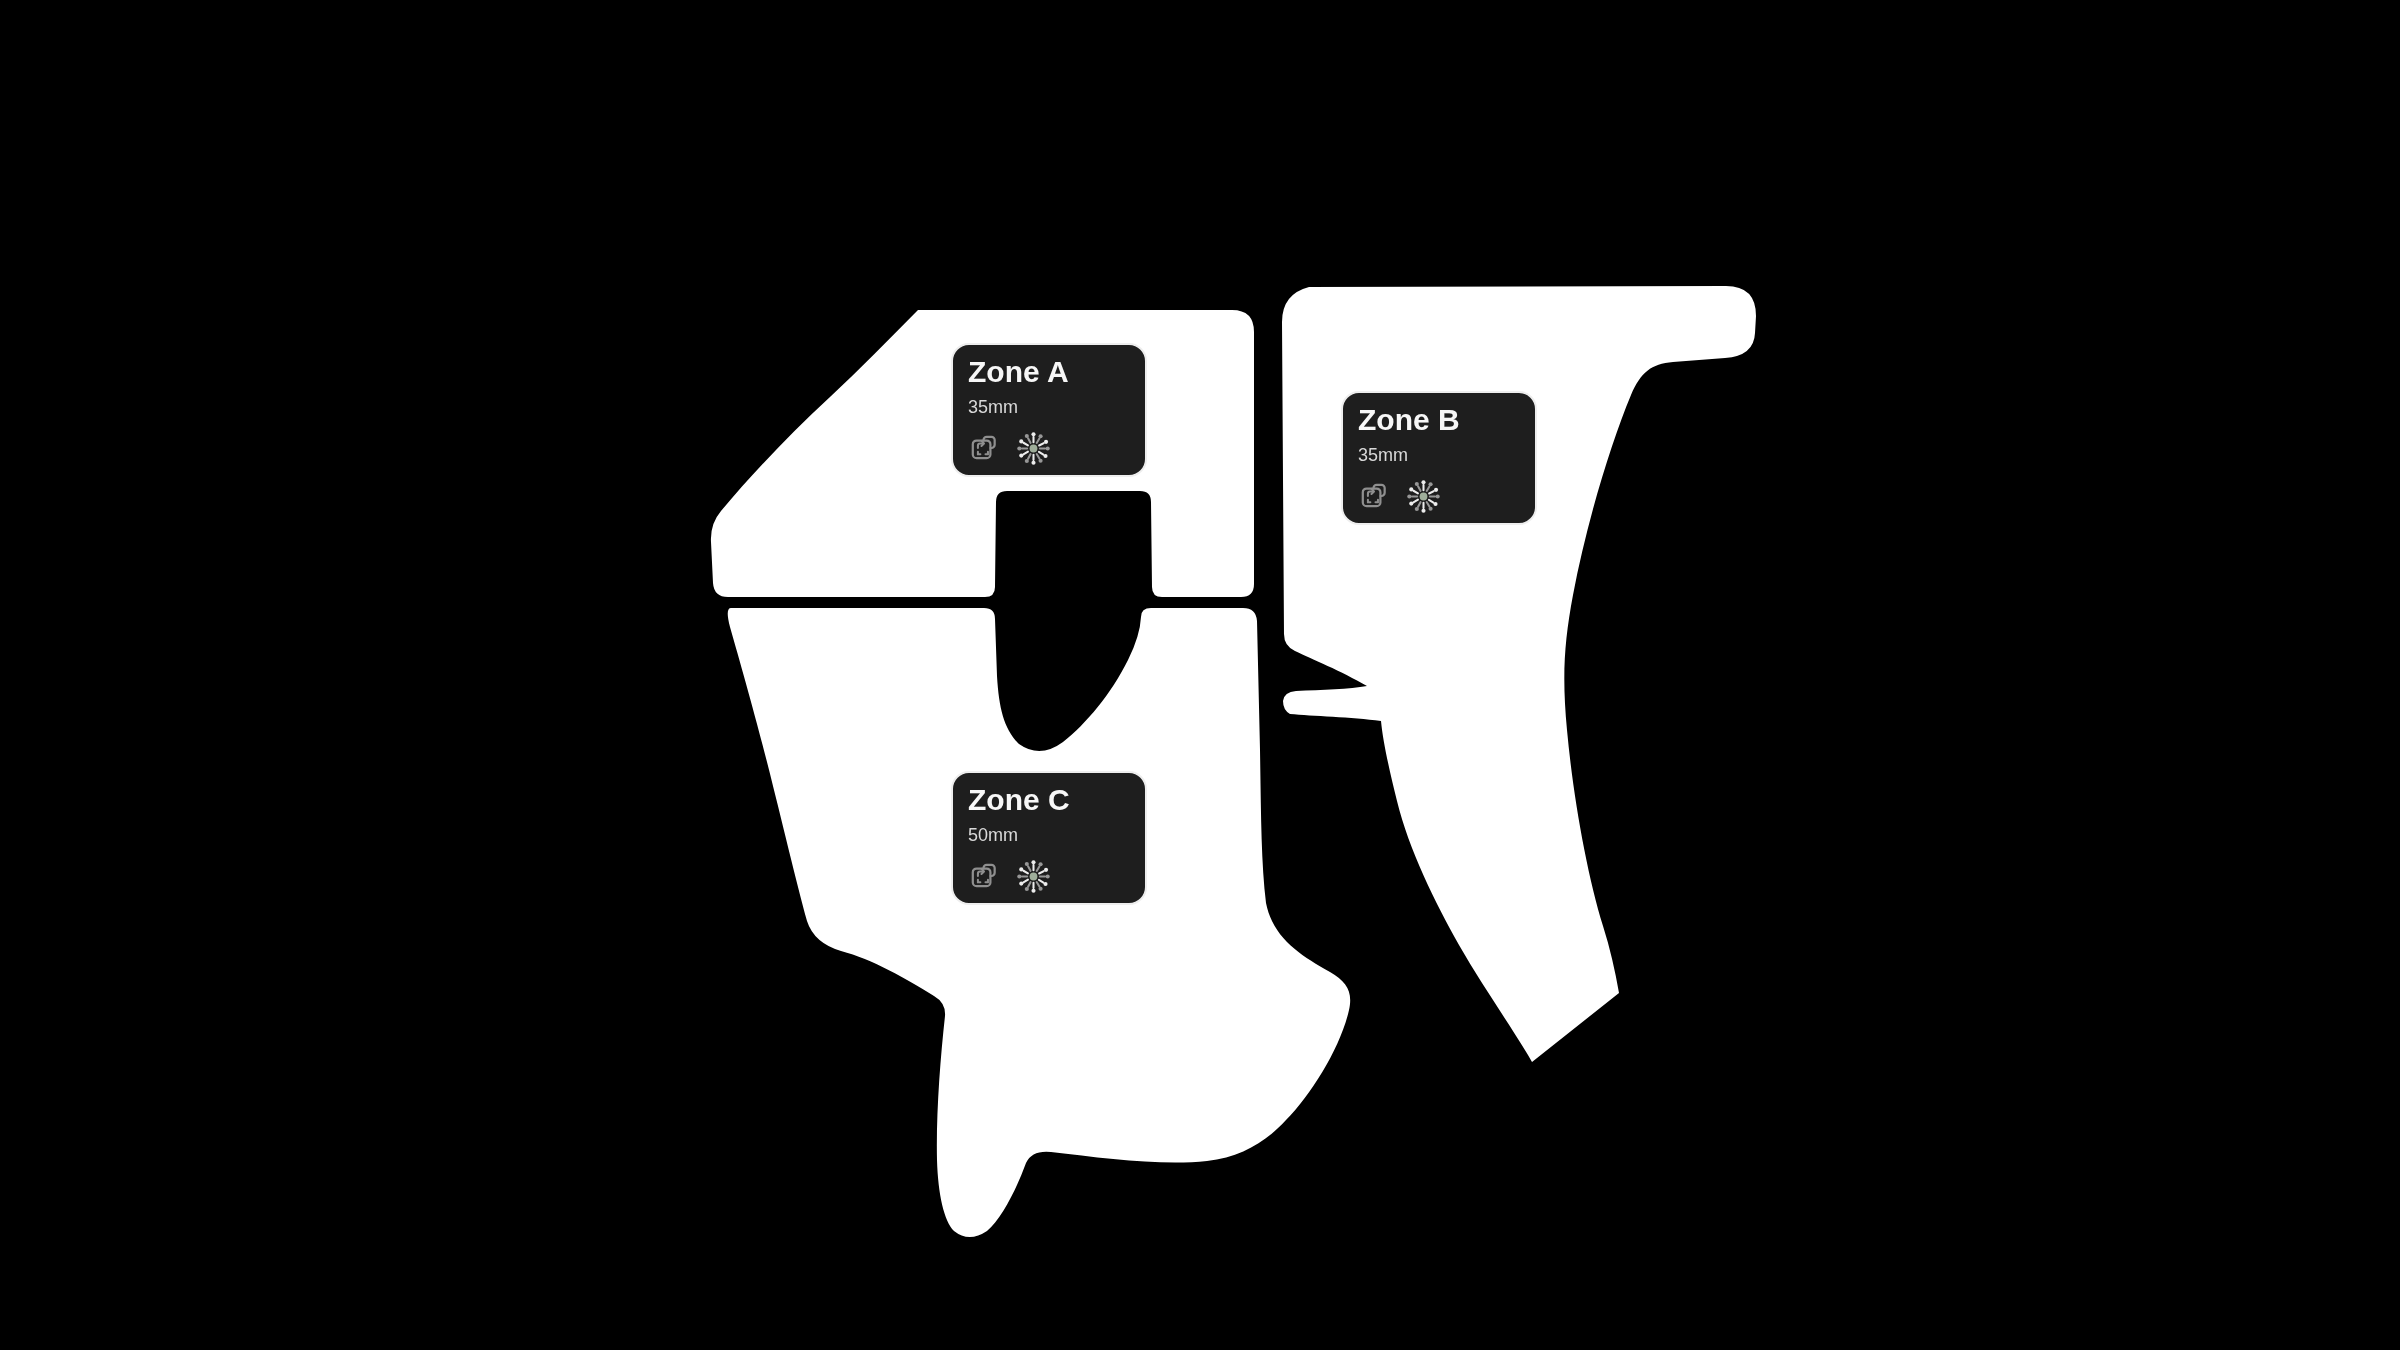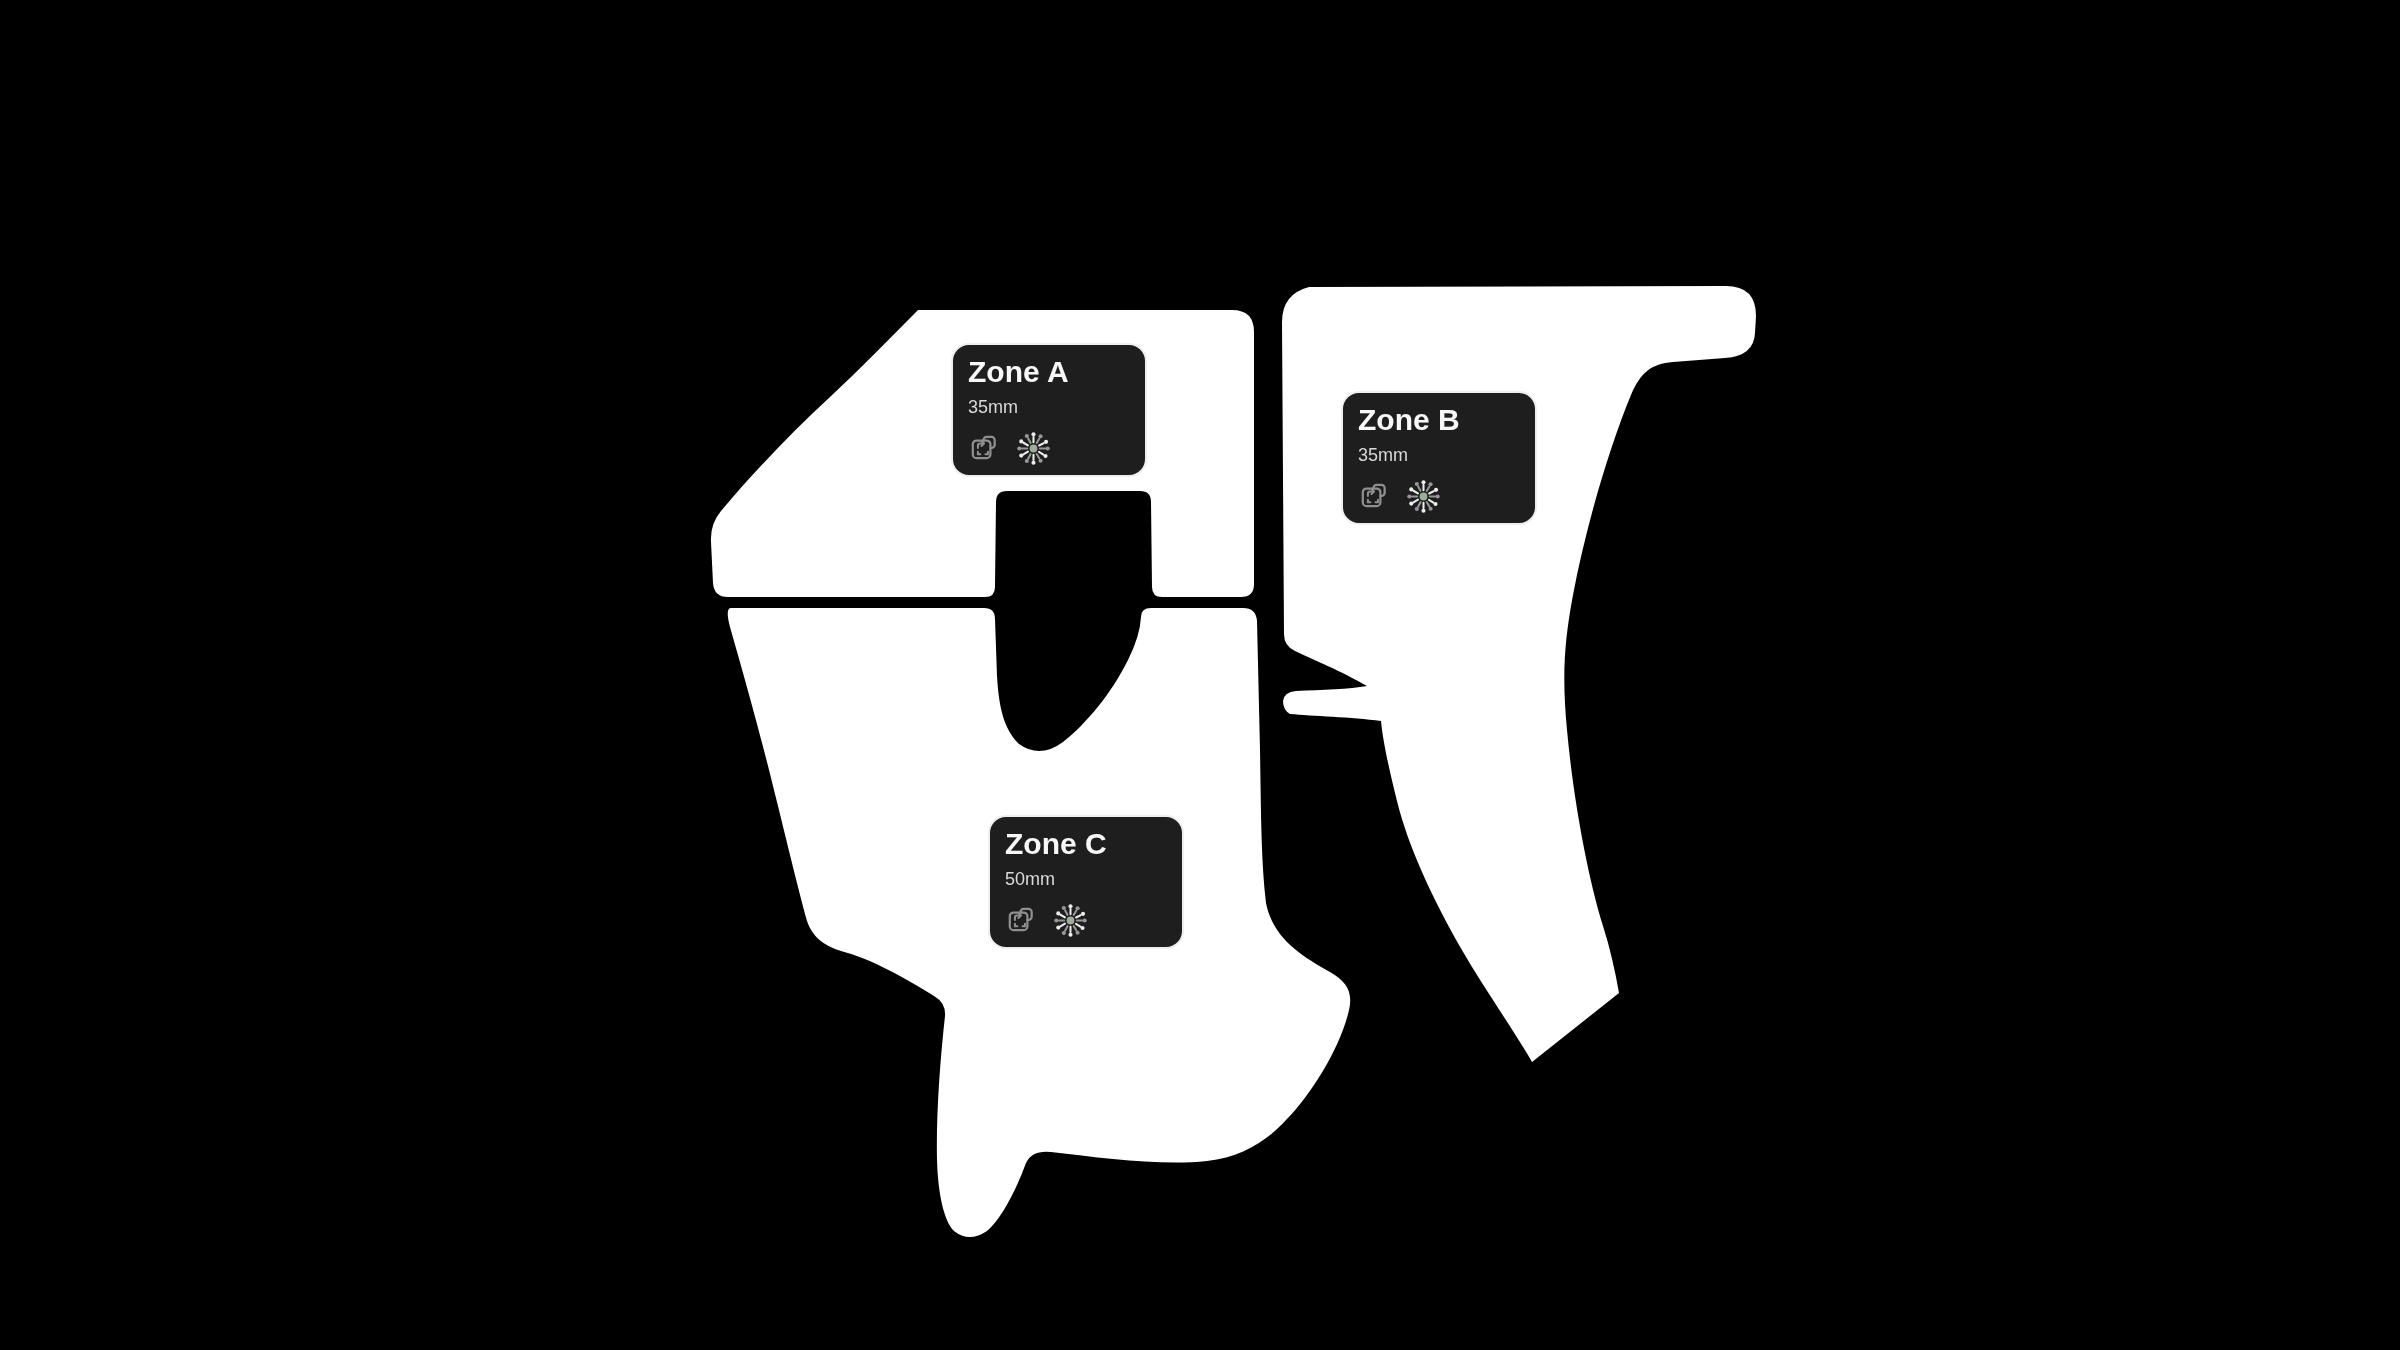--- a/index.html
+++ b/index.html
@@ -33,21 +33,21 @@
     box-sizing: border-box;
     background: var(--card-bg, #1e1e1e);
     border: 2px solid var(--card-border, #efefef);
     border-radius: 18px;
     padding: 8px 15px 0 15px;
     overflow: hidden;
     cursor: pointer;
   }
   .card-a { left: 951px; top: 343px; }
   .card-b { left: 1341px; top: 343px; margin-top: 48px; }
-  .card-c { left: 988px; top: 771px; margin-top: 44px; }
+  .card-c { left: 951px; top: 771px; }
   .card-title {
     font-size: 30px;
     line-height: 38px;
     font-weight: 700;
     color: var(--title-color, #f7f7f7);
     white-space: nowrap;
   }
   .card-sub {
     font-size: 18px;
     line-height: 33px;

